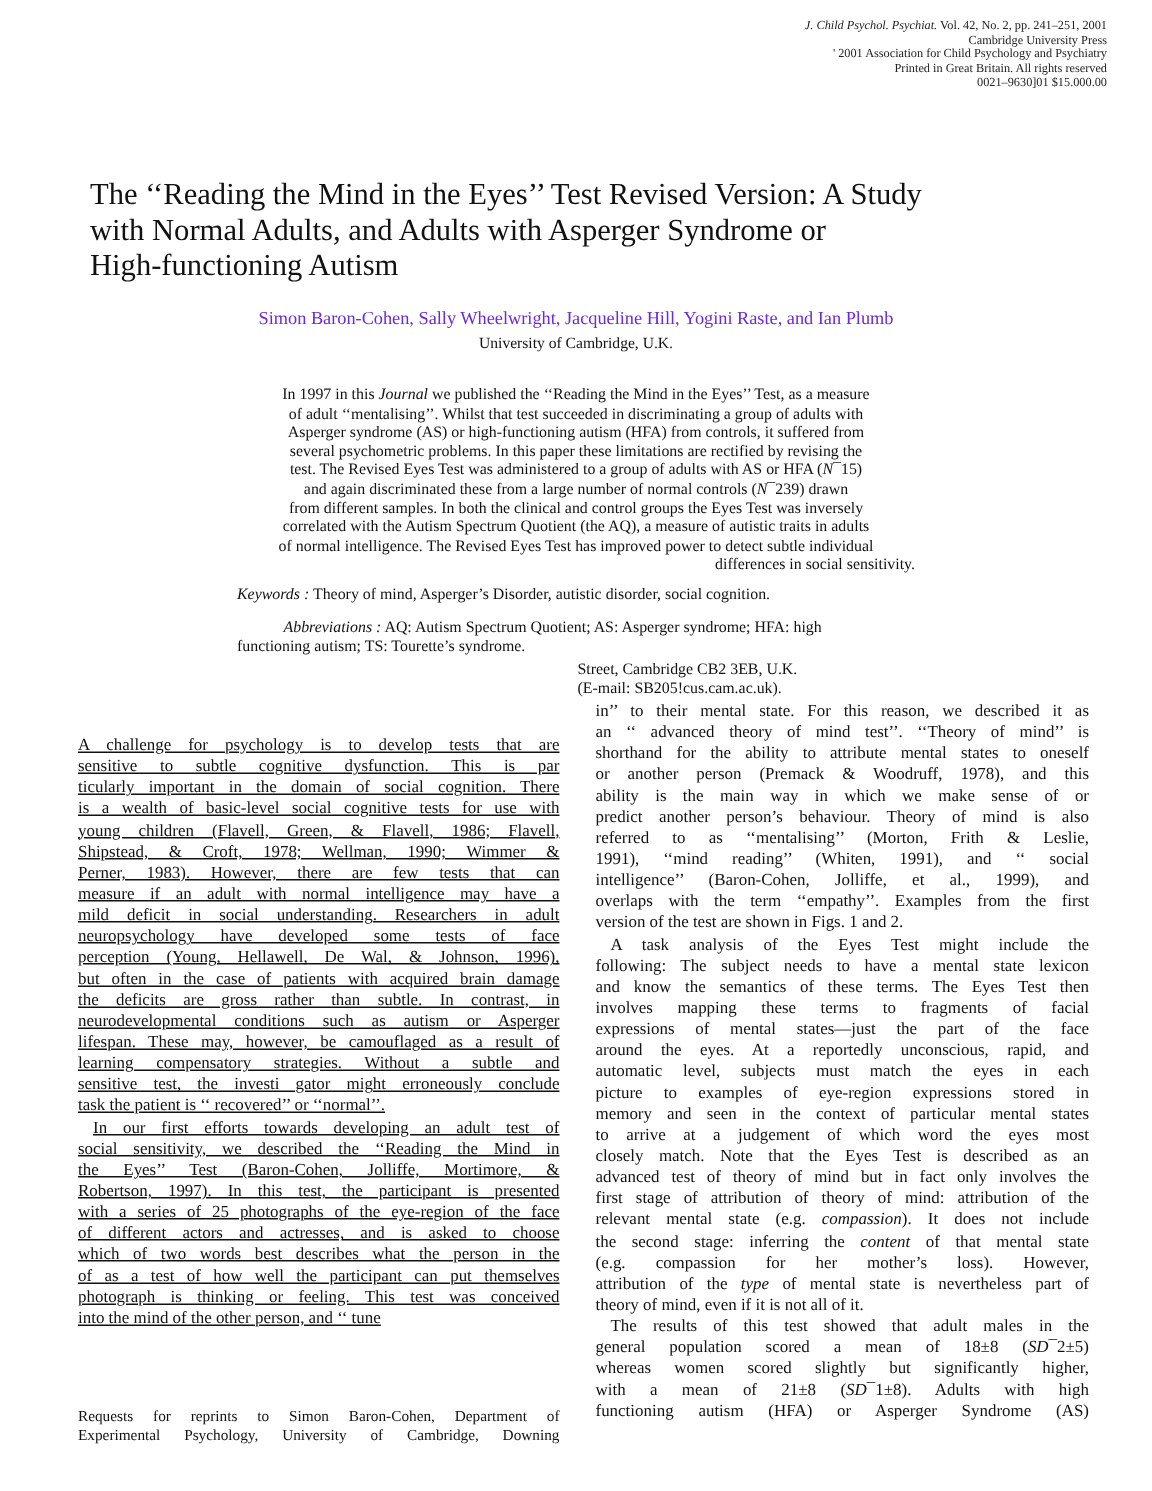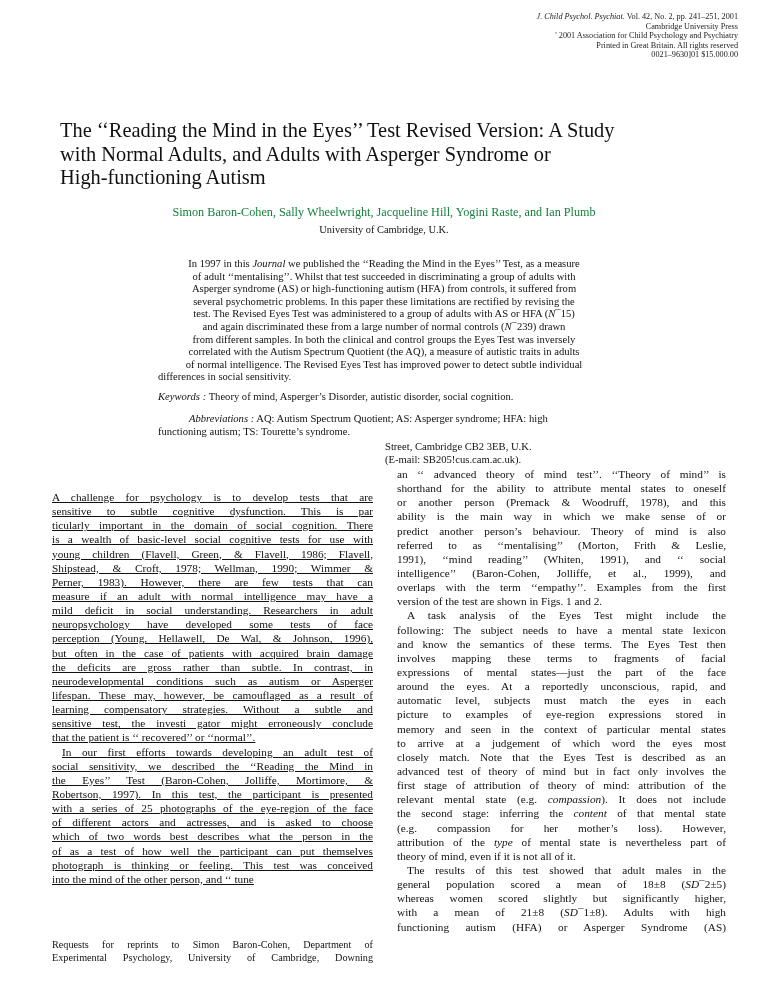--- a/index.html
+++ b/index.html
@@ -33,41 +33,41 @@
       line-height: 23.5px;
       color: #111;
     }
     .authors {
       left: 60px;
       width: 648px;
       top: 205px;
       text-align: center;
       font-size: 12.2px;
       line-height: 15px;
-      color: #15803d;
+      color: #6d28d9;
     }
     .affil {
       left: 60px;
       width: 648px;
       top: 223px;
       text-align: center;
       font-size: 10.4px;
       line-height: 13px;
       color: #111;
     }
     .abstract {
       left: 158px;
       width: 452px;
       top: 258px;
       font-size: 10.6px;
       line-height: 12.6px;
       color: #111;
     }
     .abstract .cl { display: block; text-align: center; white-space: nowrap; }
-    .abstract .ll { display: block; text-align: left; white-space: nowrap; }
+    .abstract .ll { display: block; text-align: right; white-space: nowrap; }
     .abstract i { }
     .keywords {
       left: 158px;
       width: 460px;
       top: 391px;
       font-size: 10.6px;
       line-height: 12.6px;
       color: #111;
     }
     .abbrev {
@@ -177,39 +177,40 @@
   <span class="ln">measure if an adult with normal intelligence may have a</span>
   <span class="ln">mild deficit in social understanding. Researchers in adult</span>
   <span class="ln">neuropsychology have developed some tests of face</span>
   <span class="ln">perception (Young, Hellawell, De Wal, &amp; Johnson, 1996),</span>
   <span class="ln">but often in the case of patients with acquired brain damage</span>
   <span class="ln">the deficits are gross rather than subtle. In contrast, in</span>
   <span class="ln">neurodevelopmental conditions such as autism or Asperger</span>
   <span class="ln">lifespan. These may, however, be camouflaged as a result of</span>
   <span class="ln">learning compensatory strategies. Without a subtle and</span>
   <span class="ln">sensitive test, the investi gator might erroneously conclude</span>
-  <span class="ln last">that the patient is ‘‘ recovered’’ or ‘‘normal’’.</span>
+  <span class="ln last">task the patient is ‘‘ recovered’’ or ‘‘normal’’.</span>
   <span class="ln ind">In our first efforts towards developing an adult test of</span>
   <span class="ln">social sensitivity, we described the ‘‘Reading the Mind in</span>
   <span class="ln">the Eyes’’ Test (Baron-Cohen, Jolliffe, Mortimore, &amp;</span>
   <span class="ln">Robertson, 1997). In this test, the participant is presented</span>
   <span class="ln">with a series of 25 photographs of the eye-region of the face</span>
   <span class="ln">of different actors and actresses, and is asked to choose</span>
   <span class="ln">which of two words best describes what the person in the</span>
   <span class="ln">of as a test of how well the participant can put themselves</span>
   <span class="ln">photograph is thinking or feeling. This test was conceived</span>
   <span class="ln last">into the mind of the other person, and ‘‘ tune</span>
 </div>
 
 <div class="abs footnote">
   <span class="ln">Requests for reprints to Simon Baron-Cohen, Department of</span>
   <span class="ln">Experimental Psychology, University of Cambridge, Downing</span>
 </div>
 
 <div class="abs col col-right">
+  <span class="ln">in’’ to their mental state. For this reason, we described it as</span>
   <span class="ln">an ‘‘ advanced theory of mind test’’. ‘‘Theory of mind’’ is</span>
   <span class="ln">shorthand for the ability to attribute mental states to oneself</span>
   <span class="ln">or another person (Premack &amp; Woodruff, 1978), and this</span>
   <span class="ln">ability is the main way in which we make sense of or</span>
   <span class="ln">predict another person’s behaviour. Theory of mind is also</span>
   <span class="ln">referred to as ‘‘mentalising’’ (Morton, Frith &amp; Leslie,</span>
   <span class="ln">1991), ‘‘mind reading’’ (Whiten, 1991), and ‘‘ social</span>
   <span class="ln">intelligence’’ (Baron-Cohen, Jolliffe, et al., 1999), and</span>
   <span class="ln">overlaps with the term ‘‘empathy’’. Examples from the first</span>
   <span class="ln last">version of the test are shown in Figs. 1 and 2.</span>

